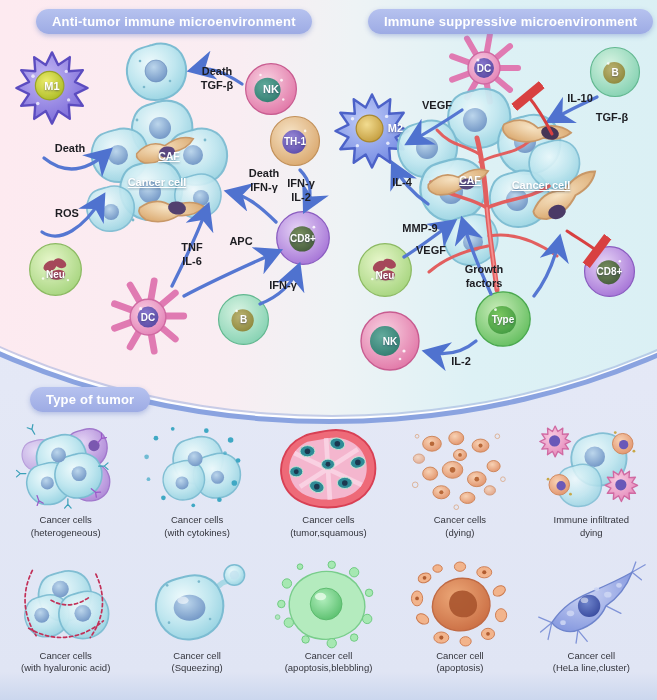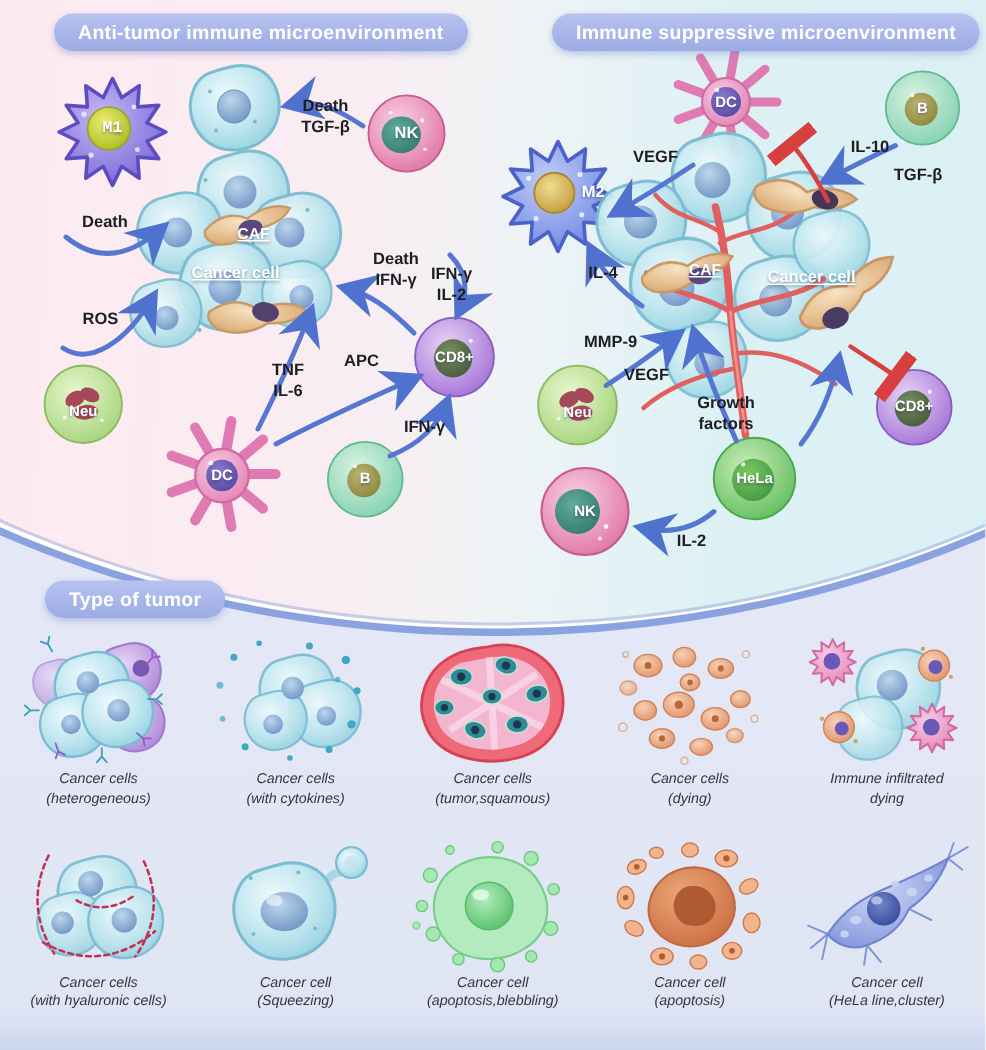--- a/index.html
+++ b/index.html
@@ -22,21 +22,21 @@
   .badge.sm{font-size:10px;}
   .lbl{position:absolute;transform:translateX(-50%);font-size:11px;font-weight:bold;color:#1d1d22;
     text-align:center;line-height:1.3;white-space:pre-line;z-index:6;}
   .lblw{position:absolute;transform:translateX(-50%);font-weight:bold;color:#fff;font-size:11px;
     text-shadow:0 1px 2px rgba(50,80,110,.55);z-index:6;white-space:nowrap;text-decoration:underline;}
   .arrows{position:absolute;left:0;top:0;z-index:5;pointer-events:none;}
   .cells-layer{position:absolute;left:0;top:0;width:657px;height:424px;z-index:3;}
   
   .cards{position:absolute;left:0;top:424px;width:657px;display:grid;
     grid-template-columns:repeat(5,1fr);row-gap:20px;z-index:4;}
-  .card{display:flex;flex-direction:column;align-items:center;font-style:italic;}
+  .card{display:flex;flex-direction:column;align-items:center;}
   .card svg{width:112px;height:88px;overflow:visible;}
   .cap1{margin-top:2px;font-size:9.5px;color:#33343c;text-align:center;line-height:1.35;}
   .cap2{font-size:9.5px;color:#33343c;text-align:left;line-height:1.35;}
   .defs-hidden{position:absolute;width:0;height:0;overflow:hidden;}
 </style>
 </head>
 <body>
 
 <div class="stage">
 
@@ -159,21 +159,21 @@
         </marker>
     </defs>
   </svg>
 
   <div class="dome-o"></div>
   <div class="dome-w"></div>
   <div class="dome-f"></div>
 
   <div class="cells-layer">
 
-    <div class="cell" style="left:37px;top:50px;width:76px;height:76px;font-family:Liberation Mono, monospace;">
+    <div class="cell" style="left:14px;top:50px;width:76px;height:76px;">
       <svg viewBox="0 0 64 64">
         <use href="#spiky" fill="url(#gM1)" stroke="#5c4cc0" stroke-width="2" stroke-linejoin="round"></use>
         <circle cx="30" cy="30" r="12" fill="url(#gY)" stroke="#9aa428"></circle>
         <circle cx="16" cy="22" r="1.5" fill="#fff" opacity=".7"></circle>
           <circle cx="44" cy="18" r="1.4" fill="#fff" opacity=".7"></circle>
         <circle cx="20" cy="45" r="1.5" fill="#fff" opacity=".7"></circle>
           <circle cx="46" cy="42" r="1.4" fill="#fff" opacity=".7"></circle>
       </svg>
       <span class="badge" style="margin-top:-4px;">M1</span>
     </div>
@@ -192,20 +192,28 @@
       <svg viewBox="0 0 64 64">
         <circle cx="32" cy="32" r="29" fill="url(#gPk)" stroke="#c85c90" stroke-width="1.4"></circle>
         <ellipse cx="28" cy="33" rx="15" ry="14" fill="url(#gTl)"></ellipse>
         <circle cx="44" cy="22" r="1.6" fill="#fff" opacity=".8"></circle>
           <circle cx="46" cy="44" r="1.4" fill="#fff" opacity=".8"></circle>
           <circle cx="20" cy="16" r="1.4" fill="#fff" opacity=".8"></circle>
       </svg>
       <span class="badge">NK</span>
     </div>
 
+    <div class="cell" style="left:268px;top:114px;width:54px;height:54px;">
+      <svg viewBox="0 0 64 64">
+        <circle cx="32" cy="32" r="29" fill="url(#gTn)" stroke="#c29058" stroke-width="1.4"></circle>
+        <circle cx="31" cy="33" r="14" fill="url(#gPuN)"></circle>
+        <circle cx="44" cy="20" r="1.5" fill="#fff" opacity=".8"></circle>
+      </svg>
+      <span class="badge sm">TH-1</span>
+    </div>
 
     <div class="cell" style="left:85px;top:100px;width:170px;height:150px;">
       <svg viewBox="0 0 170 150">
         <use href="#ccell" transform="translate(42,-2) scale(1.02)" fill="url(#gCy)" stroke="#7cbcd2" stroke-width="2" opacity=".96"></use>
         <use href="#ccell" transform="translate(2,26) scale(.95)" fill="url(#gCy)" stroke="#7cbcd2" stroke-width="2" opacity=".95"></use>
         <use href="#ccell" transform="translate(78,26)" fill="url(#gCy)" stroke="#7cbcd2" stroke-width="2" opacity=".95"></use>
         <use href="#ccell" transform="translate(30,58) scale(1.05)" fill="url(#gCy)" stroke="#7cbcd2" stroke-width="2" opacity=".96"></use>
         <use href="#ccell" transform="translate(86,72) scale(.78)" fill="url(#gCy)" stroke="#7cbcd2" stroke-width="2" opacity=".9"></use>
         <use href="#ccell" transform="translate(-2,84) scale(.8)" fill="url(#gCy)" stroke="#7cbcd2" stroke-width="2" opacity=".92"></use>
         <circle cx="75" cy="28" r="11" fill="url(#gNu)"></circle>
@@ -361,21 +369,21 @@
       </svg>
       <span class="badge sm" style="margin-top:10px;">Neu</span>
     </div>
 
     <div class="cell" style="left:473px;top:289px;width:60px;height:60px;">
       <svg viewBox="0 0 64 64">
         <circle cx="32" cy="32" r="29" fill="url(#gGr)" stroke="#4aa84e" stroke-width="1.4"></circle>
         <circle cx="31" cy="33" r="15" fill="url(#gTrN)"></circle>
         <circle cx="24" cy="22" r="1.5" fill="#fff" opacity=".85"></circle>
       </svg>
-      <span class="badge sm">HeLa</span>
+      <span class="badge sm">Type</span>
     </div>
 
     <div class="cell" style="left:358px;top:309px;width:64px;height:64px;">
       <svg viewBox="0 0 64 64">
         <circle cx="32" cy="32" r="29" fill="url(#gPk)" stroke="#c85c90" stroke-width="1.4"></circle>
         <ellipse cx="27" cy="32" rx="15" ry="15" fill="url(#gTl)"></ellipse>
         <circle cx="46" cy="42" r="1.6" fill="#fff" opacity=".85"></circle>
           <circle cx="42" cy="50" r="1.3" fill="#fff" opacity=".85"></circle>
       </svg>
       <span class="badge sm">NK</span>
@@ -427,21 +435,21 @@
 IL-6</div>
   <div class="lbl" style="left:241px;top:234px;">APC</div>
   <div class="lbl" style="left:283px;top:278px;">IFN-γ</div>
   <div class="lblw" style="left:169px;top:150px;font-size:10.5px;">CAF</div>
   <div class="lblw" style="left:157px;top:176px;">Cancer cell</div>
 
   <div class="lbl" style="left:437px;top:98px;">VEGF</div>
   <div class="lbl" style="left:580px;top:91px;">IL-10</div>
   <div class="lbl" style="left:612px;top:110px;">TGF-β</div>
   <div class="lbl" style="left:402px;top:175px;">IL-4</div>
-  <div class="lbl" style="left:407px;top:221px;">MMP-9</div>
+  <div class="lbl" style="left:420px;top:221px;">MMP-9</div>
   <div class="lbl" style="left:431px;top:243px;">VEGF</div>
   <div class="lbl" style="left:484px;top:262px;">Growth
 factors</div>
   <div class="lbl" style="left:461px;top:354px;">IL-2</div>
   <div class="lblw" style="left:470px;top:174px;font-size:10.5px;">CAF</div>
   <div class="lblw" style="left:541px;top:179px;">Cancer cell</div>
 
   <div class="pill" style="left:36px;top:9px;z-index:7;">Anti-tumor immune microenvironment</div>
   <div class="pill" style="left:368px;top:9px;z-index:7;">Immune suppressive microenvironment</div>
   <div class="pill" style="left:30px;top:387px;z-index:7;">Type of tumor</div>
@@ -602,21 +610,21 @@
           <circle cx="34" cy="58" r="8" fill="url(#gNu)"></circle>
           <circle cx="78" cy="56" r="9" fill="url(#gNu)"></circle>
         <g fill="none" stroke="#c23058" stroke-width="1.8" stroke-dasharray="3.5 3" stroke-linecap="round">
           <path d="M24 10 C12 34 14 58 28 80"></path>
           <path d="M92 14 C104 40 100 62 86 82"></path>
           <path d="M20 72 C48 88 76 84 100 64"></path>
           <path d="M44 42 C58 50 72 48 86 38"></path>
         </g>
       </svg>
       <div class="cap1">Cancer cells</div>
-      <div class="cap2">(with hyaluronic cells)</div>
+      <div class="cap2">(with hyaluronic acid)</div>
     </div>
 
     <div class="card">
       <svg viewBox="0 0 120 92">
         <path d="M84 26 C90 20 90 24 95 20" fill="none" stroke="#a8d8e6" stroke-width="6" stroke-linecap="round"></path>
         <circle cx="100" cy="15" r="11" fill="url(#gCy)" stroke="#7cbcd2" stroke-width="1.6"></circle>
         <circle cx="100" cy="15" r="5" fill="#bfe0ee" opacity=".7"></circle>
         <use href="#ccell" transform="translate(10,12) scale(1.22)" fill="url(#gCy)" stroke="#7cbcd2" stroke-width="1.8"></use>
         <ellipse cx="52" cy="50" rx="17" ry="14" fill="url(#gNu)"></ellipse>
         <ellipse cx="45" cy="42" rx="6" ry="4" fill="#ffffff" opacity=".55"></ellipse>

